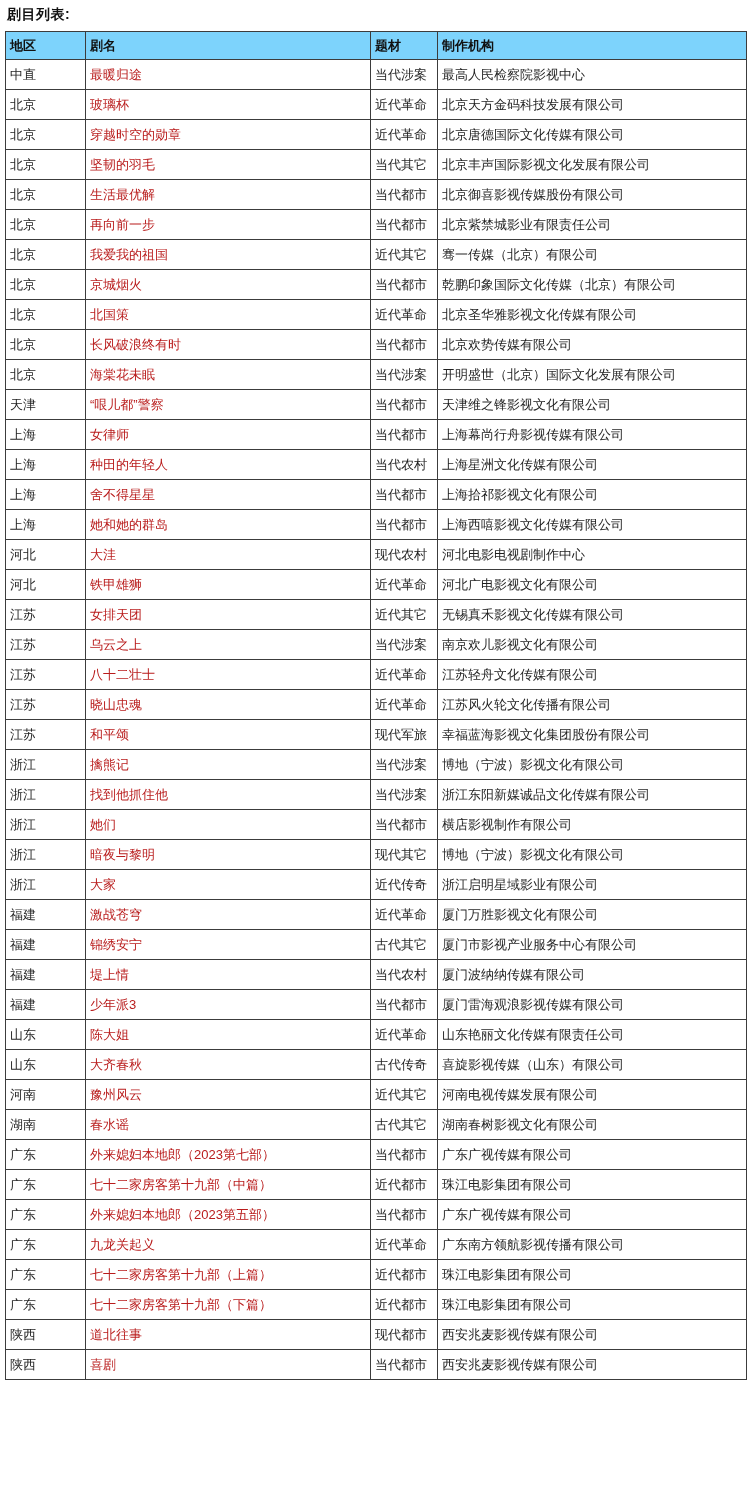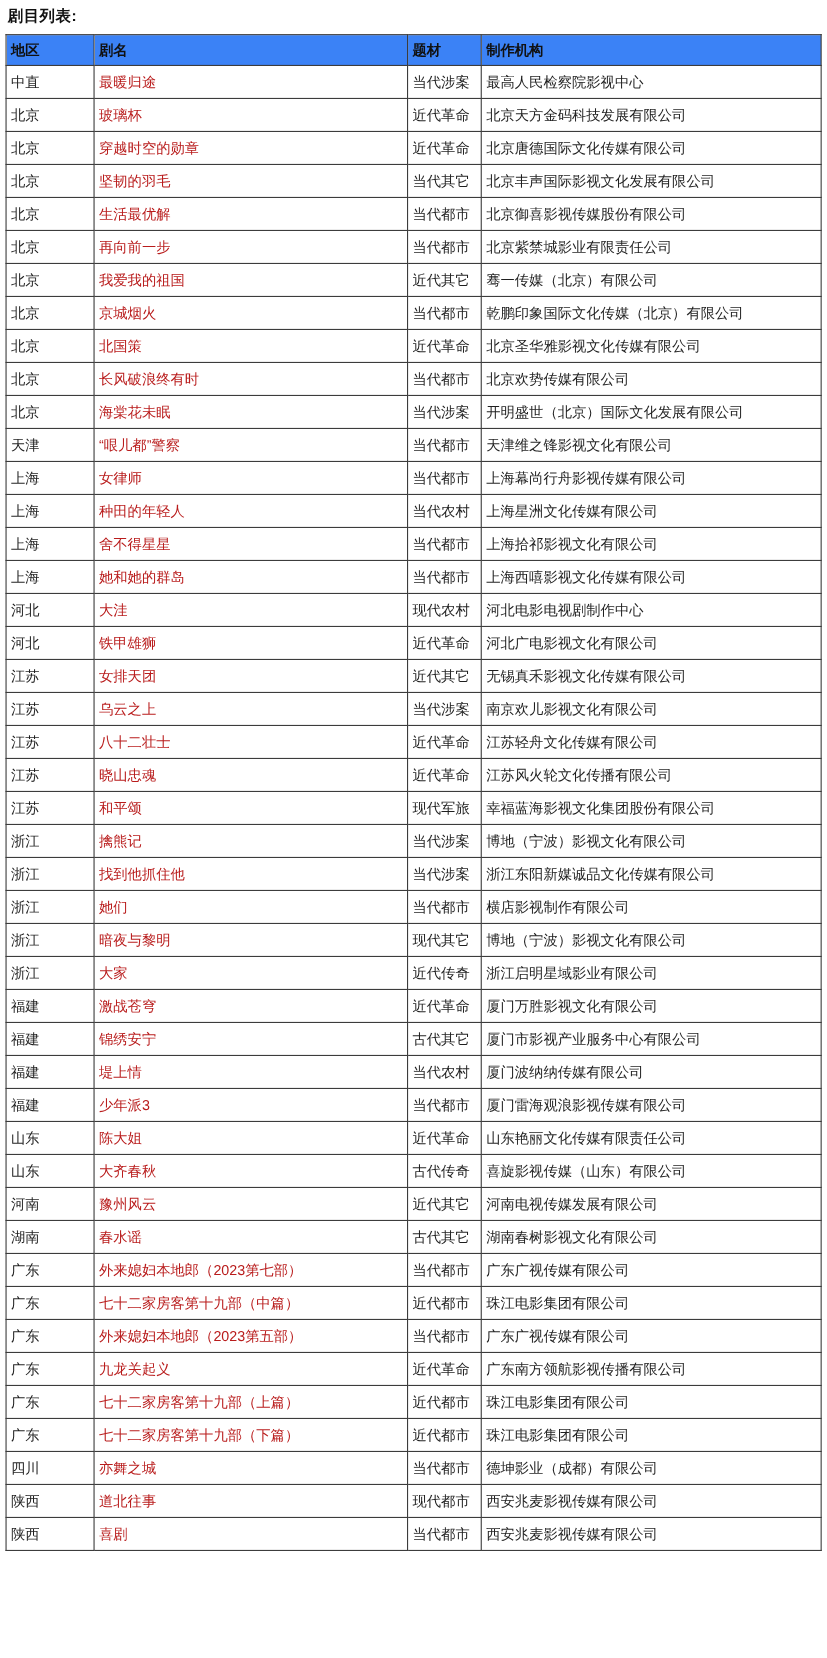--- a/index.html
+++ b/index.html
@@ -35,21 +35,21 @@
     font-size: 13px;
     vertical-align: middle;
     overflow: hidden;
     white-space: nowrap;
   }
   table.programs th {
     height: 27px;
     text-align: left;
     font-weight: bold;
     color: #111111;
-    background: #3b82f6;
+    background: #7dd3fc;
   }
   table.programs td {
     height: 29px;
     color: #1f1f1f;
   }
   td.col-region { font-weight: normal; }
   a.title-link {
     color: #b91c1c;
     text-decoration: none;
     cursor: pointer;
@@ -327,26 +327,20 @@
           <td>近代都市</td>
           <td>珠江电影集团有限公司</td>
         </tr>
         <tr>
           <td class="col-region">广东</td>
           <td><a class="title-link">七十二家房客第十九部（下篇）</a></td>
           <td>近代都市</td>
           <td>珠江电影集团有限公司</td>
         </tr>
         <tr>
-          <td class="col-region">四川</td>
-          <td><a class="title-link">亦舞之城</a></td>
-          <td>当代都市</td>
-          <td>德坤影业（成都）有限公司</td>
-        </tr>
-        <tr>
           <td class="col-region">陕西</td>
           <td><a class="title-link">道北往事</a></td>
           <td>现代都市</td>
           <td>西安兆麦影视传媒有限公司</td>
         </tr>
         <tr>
           <td class="col-region">陕西</td>
           <td><a class="title-link">喜剧</a></td>
           <td>当代都市</td>
           <td>西安兆麦影视传媒有限公司</td>

